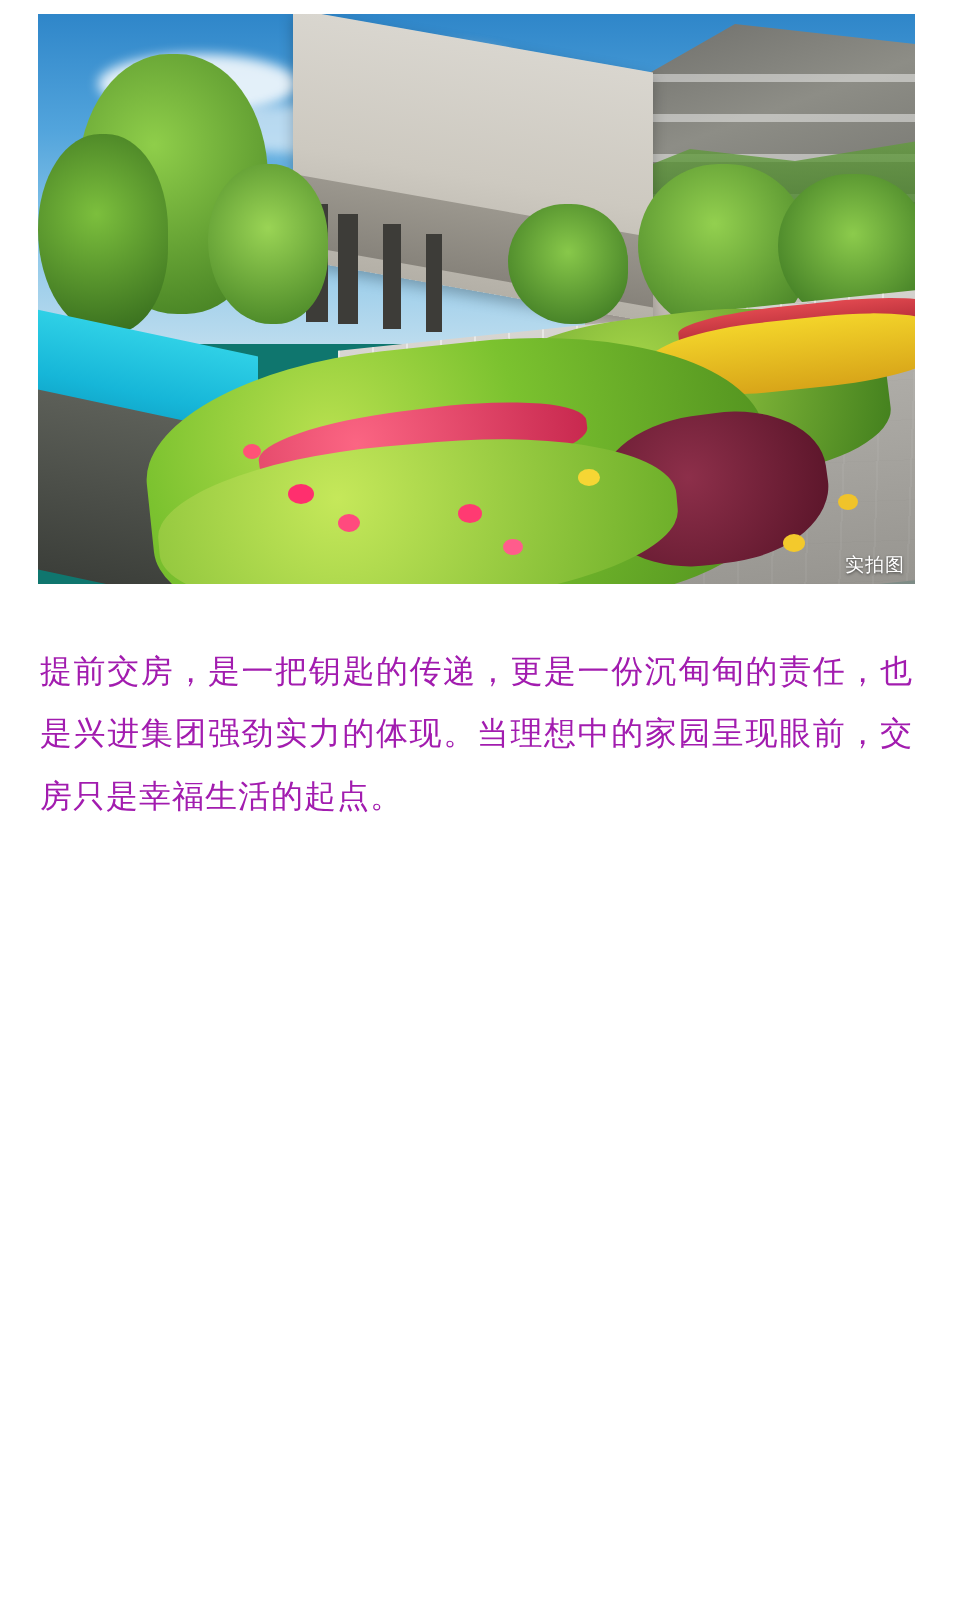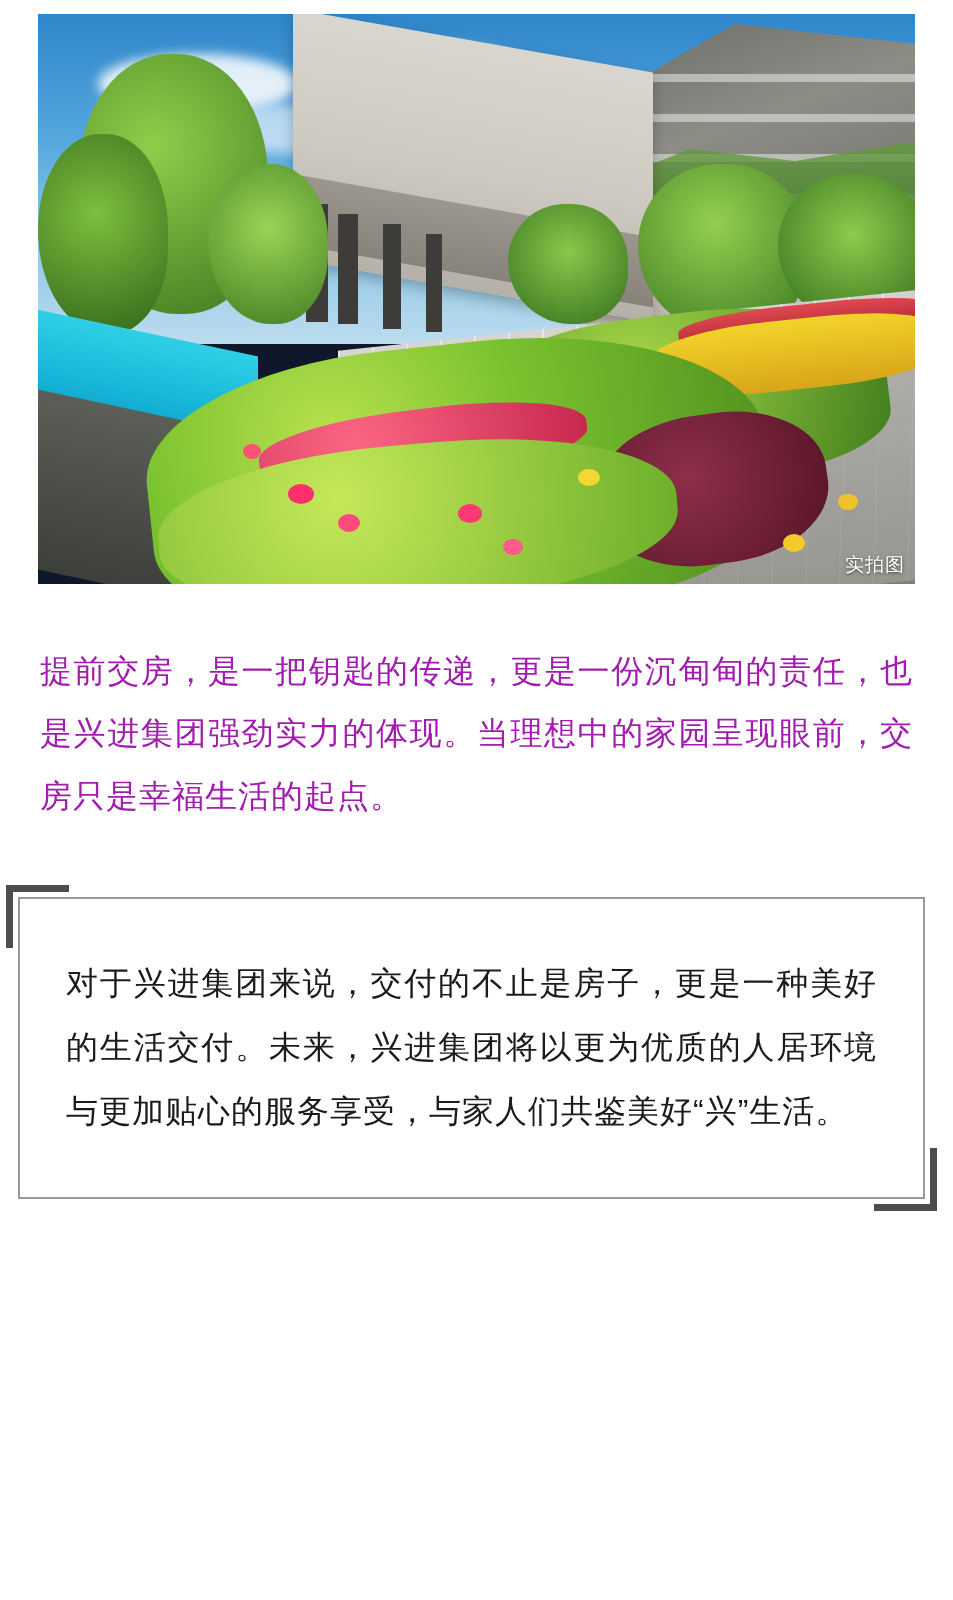--- a/index.html
+++ b/index.html
@@ -21,21 +21,21 @@
     padding: 0;
     background: #ffffff;
   }
 
   
   .hero-wrap {
     position: relative;
     margin: 14px 38px 0 38px;
     height: 570px;
     overflow: hidden;
-    background: #0f172a;
+    background: #0f766e;
     padding-left: 46px;
   }
   .hero {
     position: absolute;
     inset: 0;
     overflow: hidden;
   }
   
   .sky {
     position: absolute;
@@ -318,19 +318,14 @@
       <div class="dot" style="left:540px;top:455px;width:22px;height:17px;background:#f6d634;"></div>
       <div class="dot" style="left:745px;top:520px;width:22px;height:18px;background:#f3c92c;"></div>
       <div class="dot" style="left:800px;top:480px;width:20px;height:16px;background:#f0c32a;"></div>
       <div class="dot" style="left:205px;top:430px;width:18px;height:15px;background:#ff5277;"></div>
     </div>
     <div class="photo-caption">实拍图</div>
   </div>
 
   <p class="para">提前交房，是一把钥匙的传递，更是一份沉甸甸的责任，也是兴进集团强劲实力的体现。当理想中的家园呈现眼前，交房只是幸福生活的起点。</p>
 
-  <div class="quote-wrap">
-    <span class="corner tl"></span>
-    <span class="corner br"></span>
-    <div class="quote-text">对于兴进集团来说，交付的不止是房子，更是一种美好的生活交付。未来，兴进集团将以更为优质的人居环境与更加贴心的服务享受，与家人们共鉴美好“兴”生活。</div>
-  </div>
 
 </div>
 
 </body></html>

